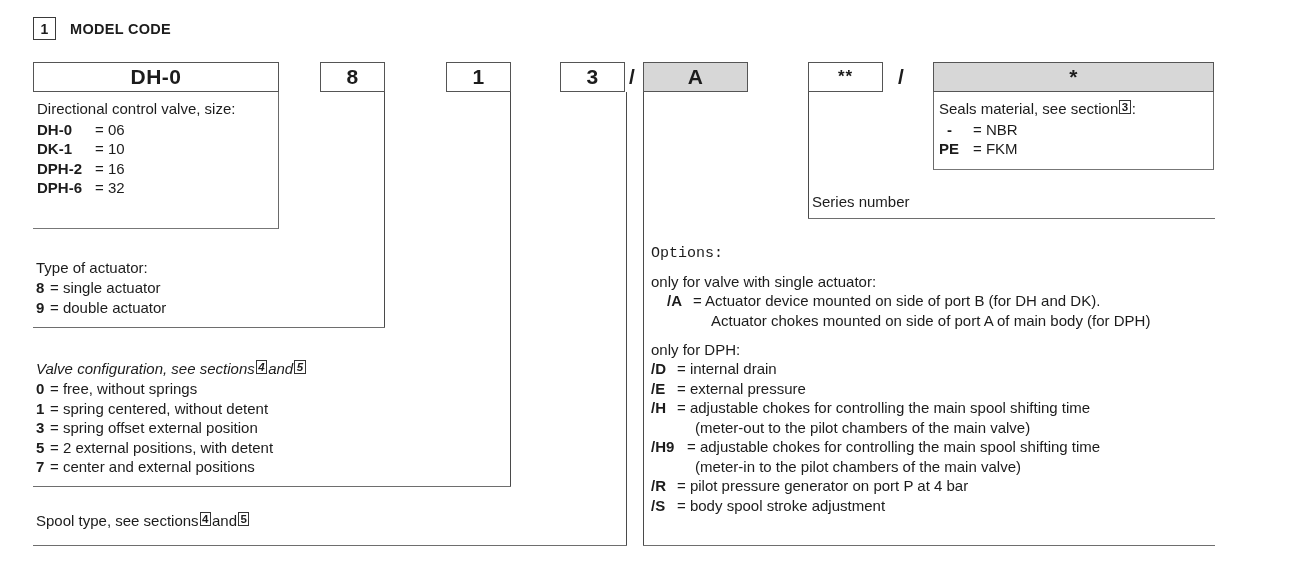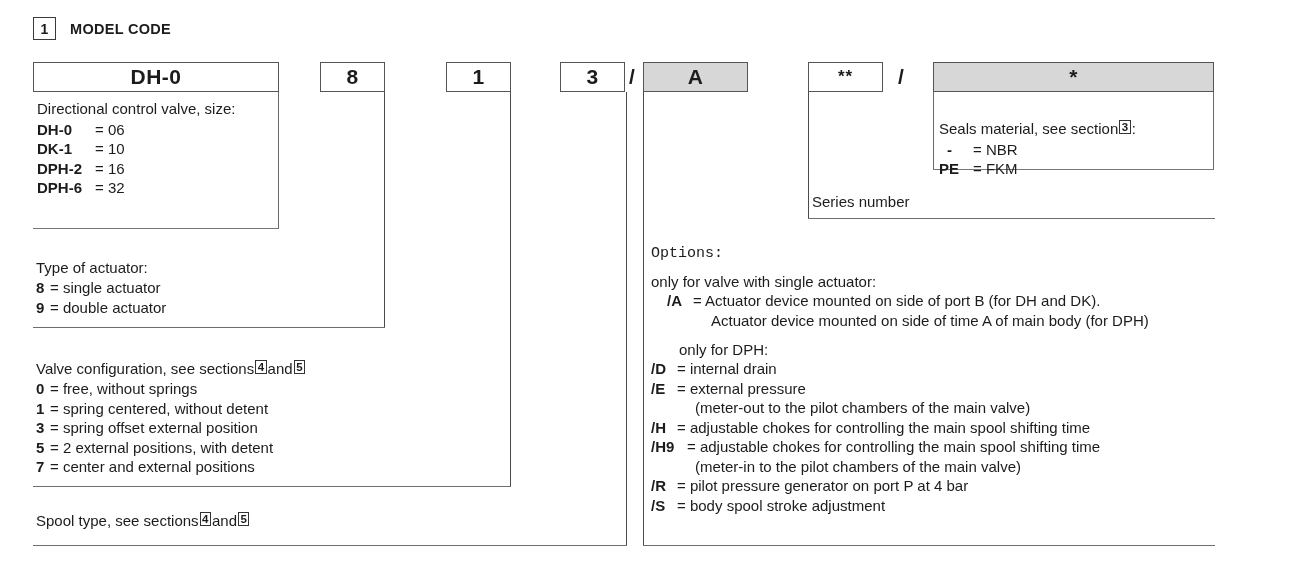--- a/index.html
+++ b/index.html
@@ -140,21 +140,21 @@
     </span>
     <span class="list-line">
       <span class="k-w" style="width:14px;">9</span><span>=</span>
       <span>double actuator</span>
     </span>
   </div>
 
   <div class="abs vline" style="left:510px;top:92px;height:395px;"></div>
   <div class="abs hline" style="left:33px;top:486px;width:478px;"></div>
 
-  <div class="abs txt" style="left:36px;top:359px;">
+  <div class="abs txt" style="left:36px;top:359px;font-style:italic;">
     <span>Valve configuration, see sections</span><span class="ref">4</span><span>and</span><span class="ref">5</span>
   </div>
   <div class="abs txt" style="left:36px;top:379px;">
     <span class="list-line">
       <span class="k-w" style="width:14px;">0</span><span>=</span>
       <span>free, without springs</span>
     </span>
     <span class="list-line">
       <span class="k-w" style="width:14px;">1</span><span>=</span>
       <span>spring centered, without detent</span>
@@ -186,61 +186,61 @@
   <div class="abs txt" style="left:651px;top:244px;font-family:Liberation Mono, monospace;">Options:</div>
 
   <div class="abs txt" style="left:651px;top:272px;">only for valve with single actuator:</div>
 
   <div class="abs txt" style="left:651px;top:291px;margin-left:16px;">
     <span class="list-line">
       <span class="k-w" style="width:26px;">/A</span><span>=</span>
       <span>Actuator device mounted on side of port B (for DH and DK).</span>
     </span>
     <span class="list-line">
-      <span class="cont-indent" style="width:44px;"></span><span>Actuator device mounted on side of time A of main body (for DPH)</span>
-    </span>
-  </div>
-
-  <div class="abs txt" style="left:651px;top:340px;margin-left:28px;">only for DPH:</div>
+      <span class="cont-indent" style="width:44px;"></span><span>Actuator chokes mounted on side of port A of main body (for DPH)</span>
+    </span>
+  </div>
+
+  <div class="abs txt" style="left:651px;top:340px;">only for DPH:</div>
 
   <div class="abs txt" style="left:651px;top:359px;">
     <span class="list-line">
       <span class="k-w" style="width:26px;">/D</span><span>=</span>
       <span>internal drain</span>
     </span>
     <span class="list-line">
       <span class="k-w" style="width:26px;">/E</span><span>=</span>
       <span>external pressure</span>
     </span>
     <span class="list-line">
-      <span class="cont-indent" style="width:44px;"></span><span>(meter-out to the pilot chambers of the main valve)</span>
-    </span>
-    <span class="list-line">
       <span class="k-w" style="width:26px;">/H</span><span>=</span>
       <span>adjustable chokes for controlling the main spool shifting time</span>
     </span>
     <span class="list-line">
+      <span class="cont-indent" style="width:44px;"></span><span>(meter-out to the pilot chambers of the main valve)</span>
+    </span>
+    <span class="list-line">
       <span class="k-w" style="width:36px;">/H9</span><span>=</span>
       <span>adjustable chokes for controlling the main spool shifting time</span>
     </span>
     <span class="list-line">
       <span class="cont-indent" style="width:44px;"></span><span>(meter-in to the pilot chambers of the main valve)</span>
     </span>
     <span class="list-line">
       <span class="k-w" style="width:26px;">/R</span><span>=</span>
       <span>pilot pressure generator on port P at 4 bar</span>
     </span>
     <span class="list-line">
       <span class="k-w" style="width:26px;">/S</span><span>=</span>
       <span>body spool stroke adjustment</span>
     </span>
   </div>
 
   <div class="abs legend-frame with-left" style="left:933px;top:92px;width:281px;height:78px;">
-    <div class="txt" style="padding:7px 0 0 5px;margin-top:20px;">
+    <div class="txt" style="padding:7px 0 0 5px;">
       <span>Seals material, see section</span><span class="ref">3</span><span>:</span>
     </div>
     <div class="txt" style="padding:1px 0 0 5px;">
       <span class="list-line">
         <span class="k-w" style="width:34px;text-align:left;padding-left:8px;box-sizing:border-box;">-</span><span>=</span>
         <span>NBR</span>
       </span>
       <span class="list-line">
         <span class="k-w" style="width:34px;text-align:left;box-sizing:border-box;">PE</span><span>=</span>
         <span>FKM</span>

